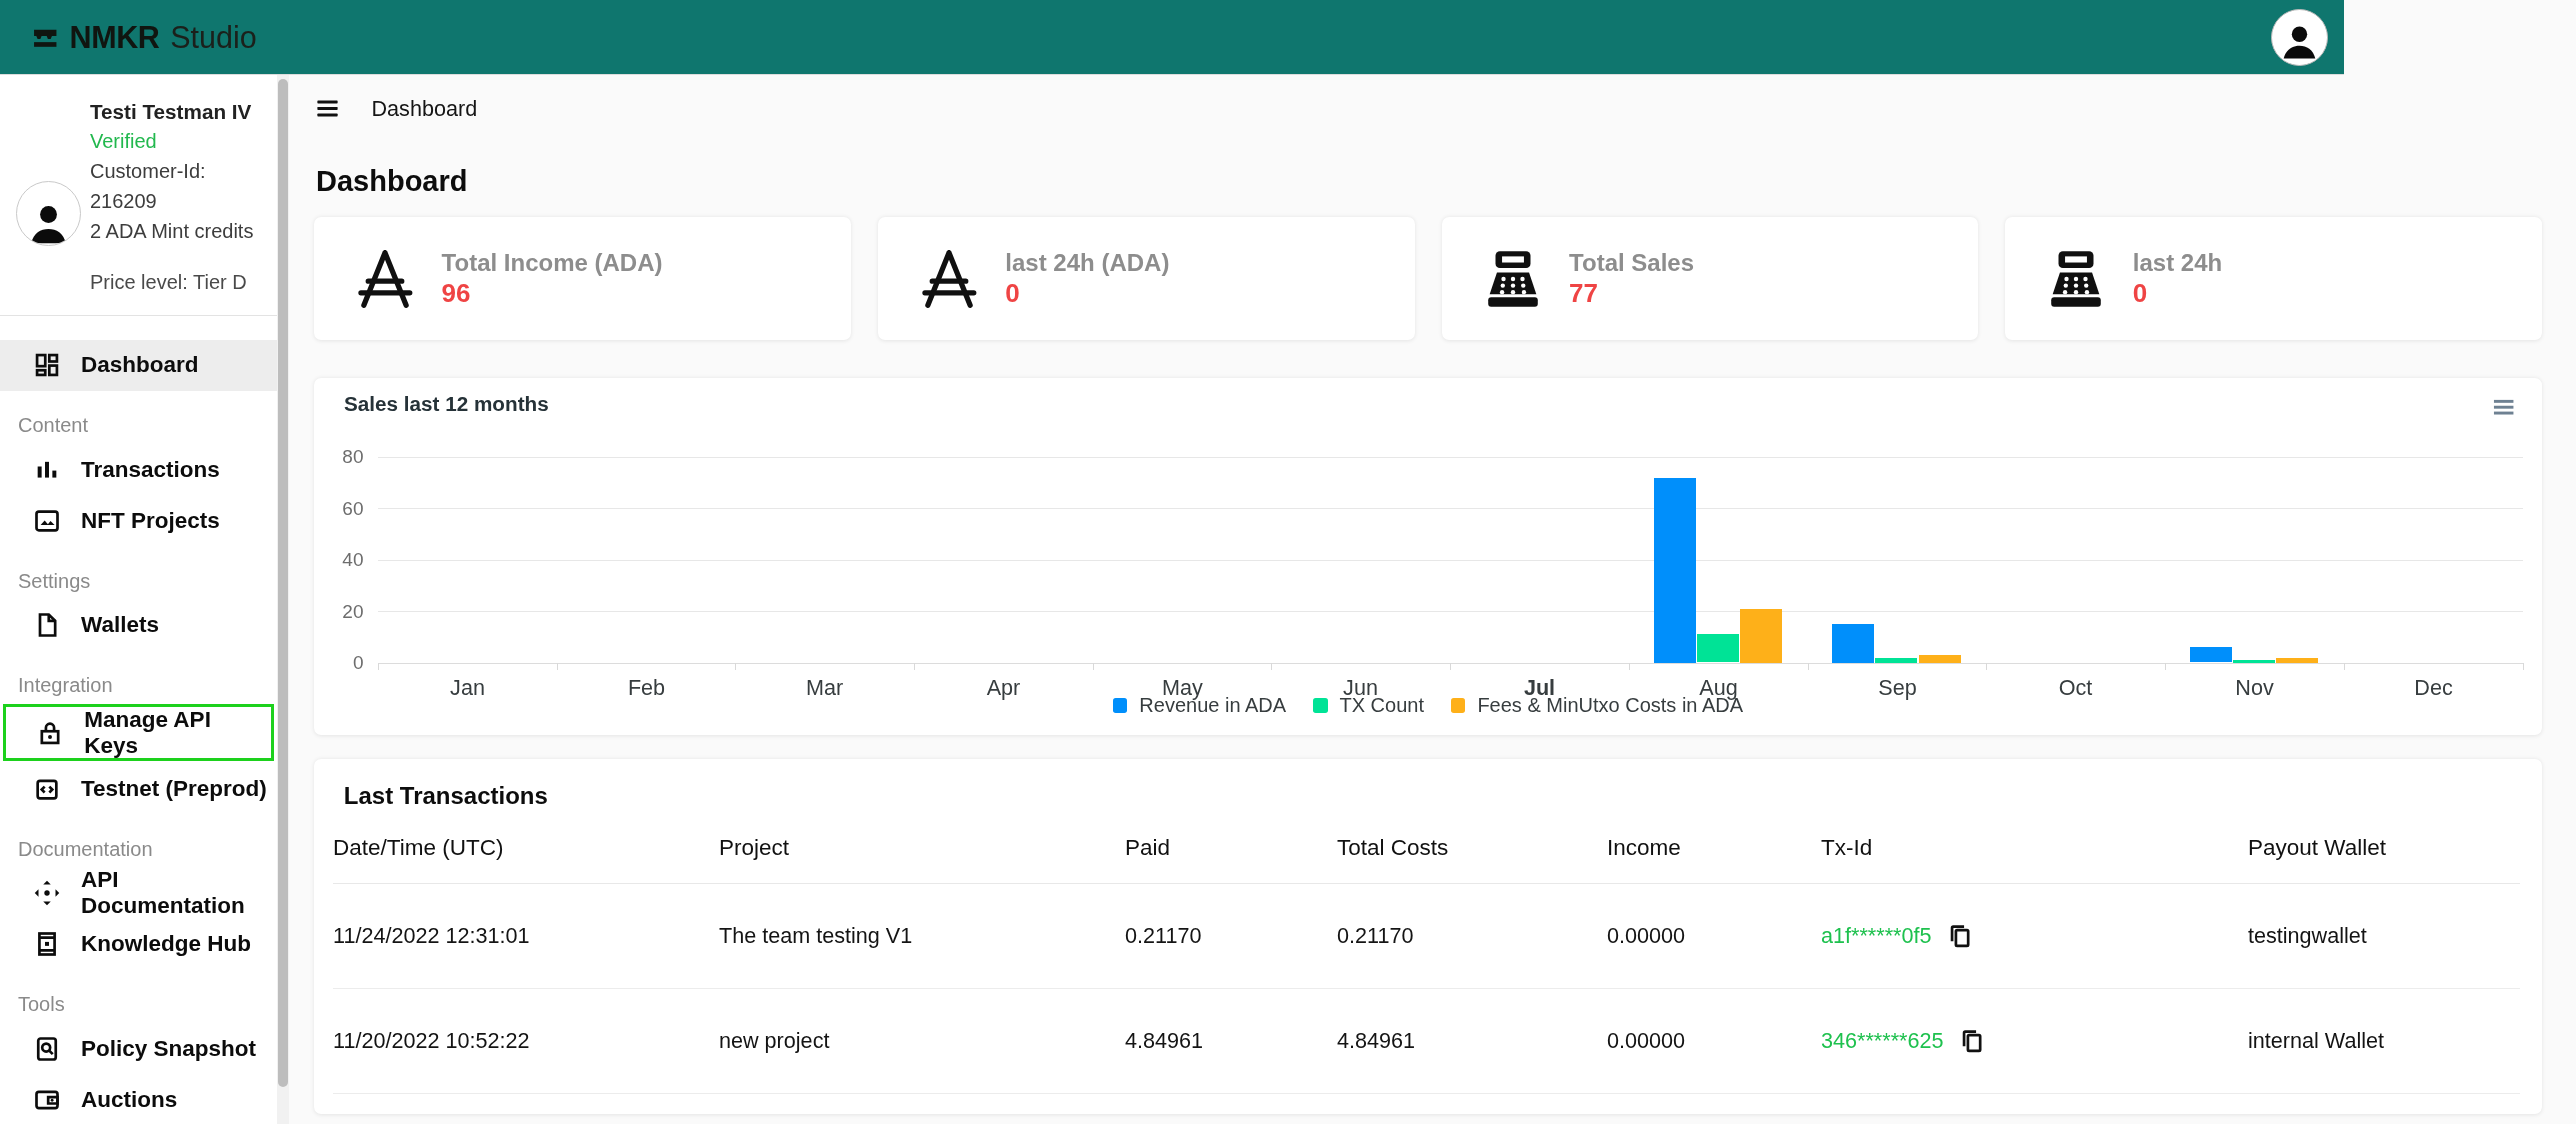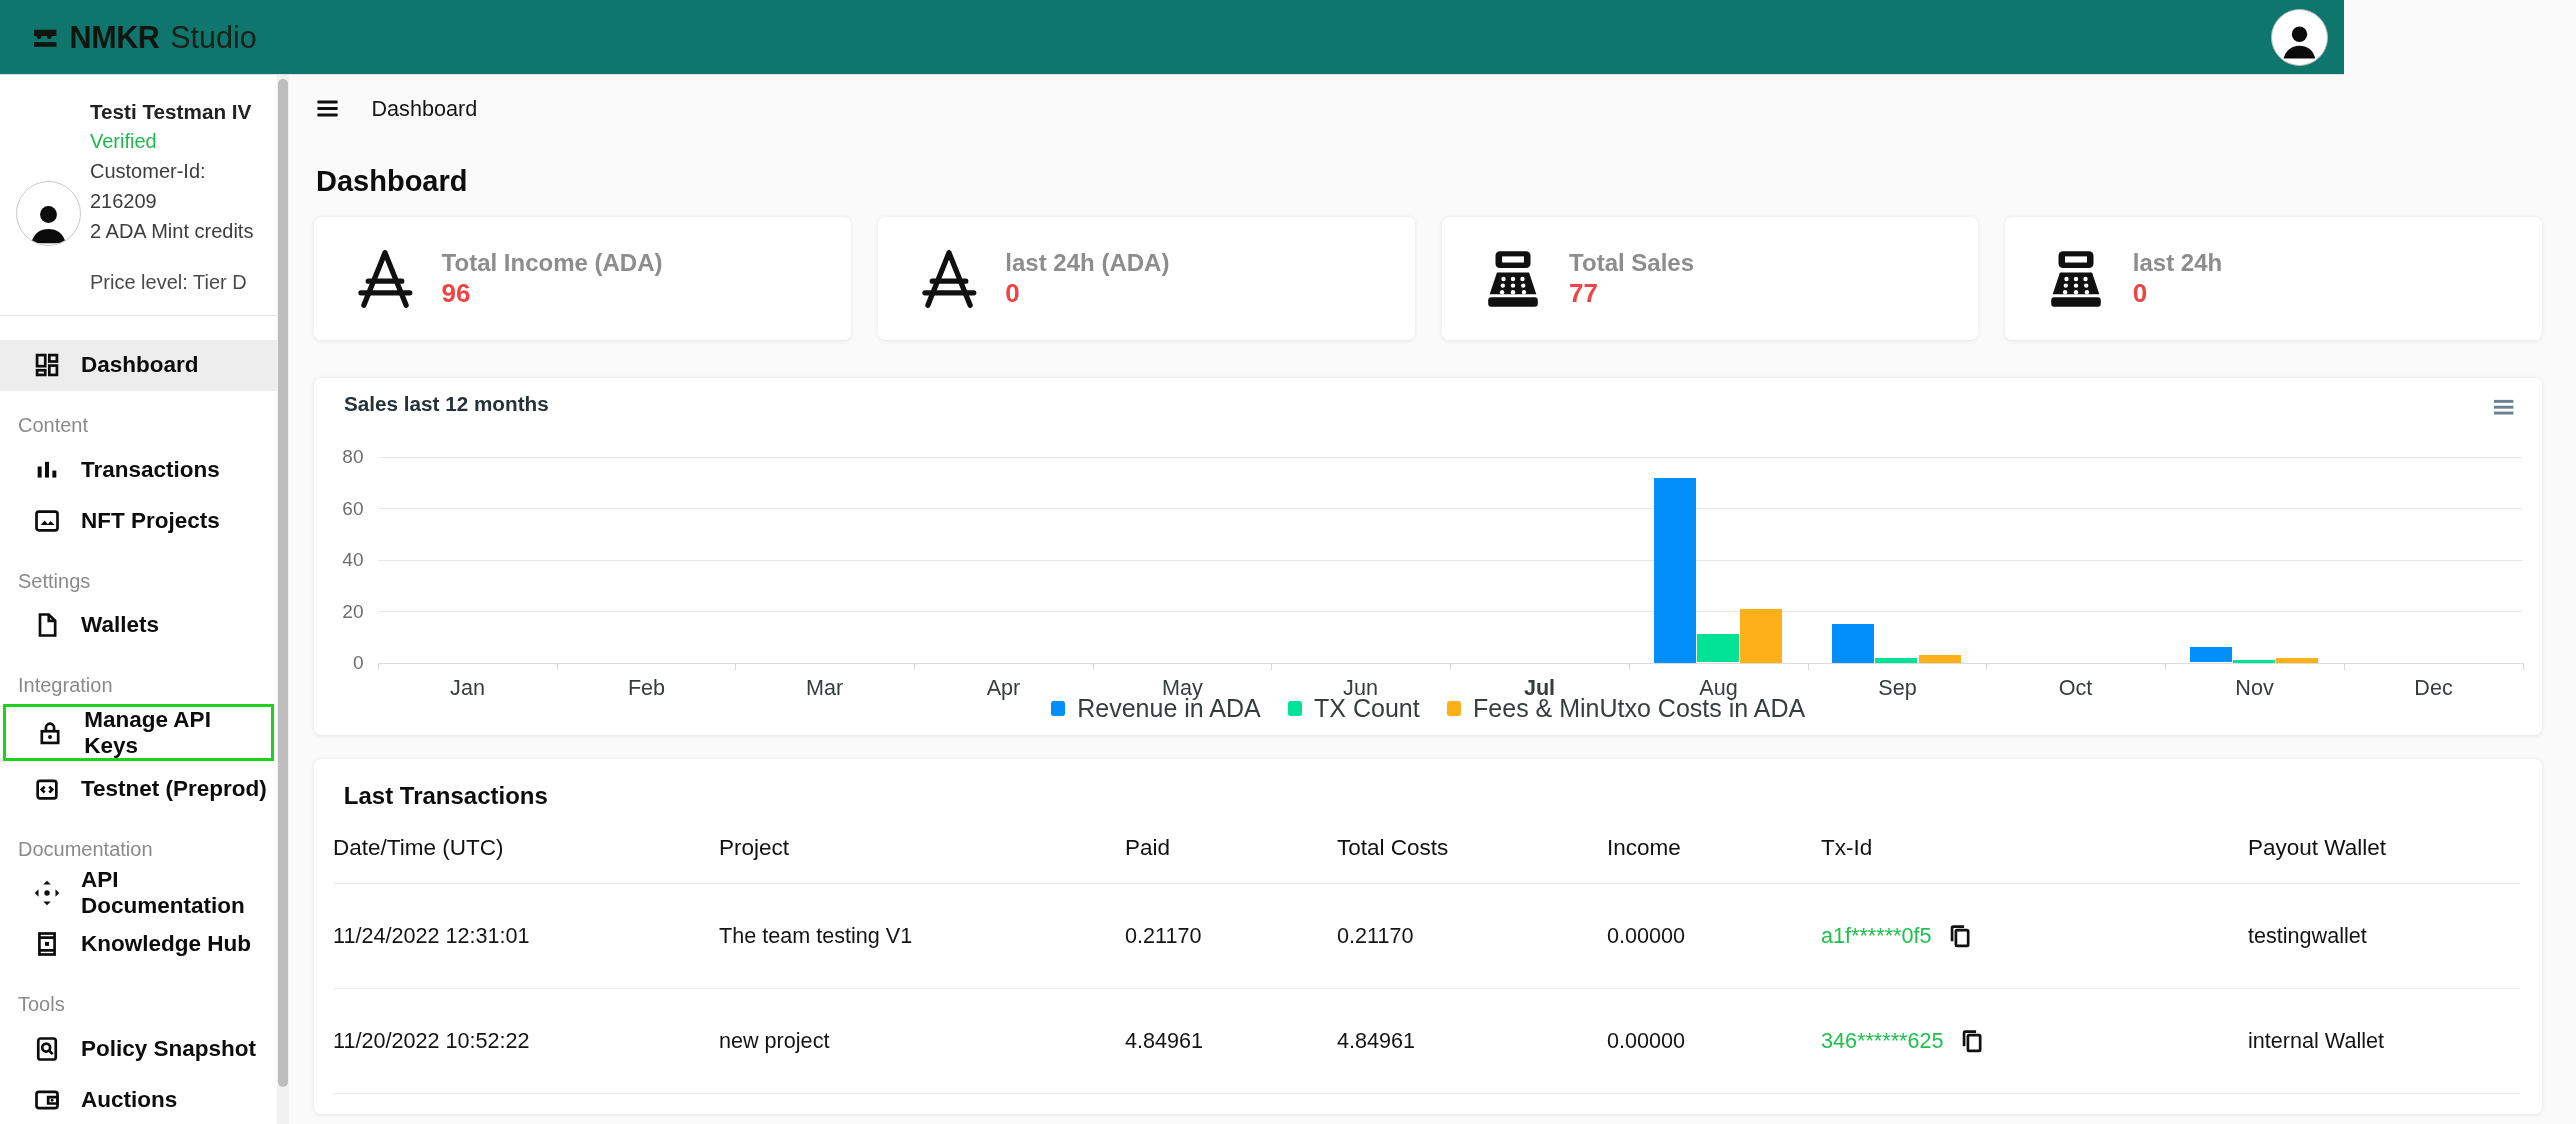--- a/index.html
+++ b/index.html
@@ -68,21 +68,21 @@
     border-radius:7.2px; box-shadow:0 0.9px 4.5px rgba(0,0,0,0.09);}
   .chart-title{ position:absolute; left:30px; top:14.4px; font-size:20.7px; font-weight:700; color:#263238;}
   .chart-menu{ position:absolute; right:27px; top:18px; width:23.4px; height:21.6px; color:#6E8192; cursor:pointer;}
   .gridline{ position:absolute; height:0.9px; background:#e7e7e7; }
   .axisline{ position:absolute; height:0.9px; background:#dcdcdc; }
   .ytick{ position:absolute; width:45px; text-align:right; font-size:19px; color:#6d6d6d; }
   .xtickmark{ position:absolute; width:0.9px; height:7.2px; background:#d9d9d9; }
   .month-label{ position:absolute; text-align:center; font-size:21.6px; color:#373d3f; }
   .bar{ position:absolute; }
   .legend{ position:absolute; left:0; right:0; top:316px; display:flex; justify-content:center; gap:27px;}
-  .legend-item{ display:flex; align-items:center; gap:12px; cursor:pointer; font-size:25px; color:#373d3f;}
+  .legend-item{ display:flex; align-items:center; gap:12px; cursor:pointer; font-size:20px; color:#373d3f;}
   .legend-swatch{ width:14.4px; height:14.4px; border-radius:2.7px; }
   
   .tx-card{ position:absolute; left:25px; top:684px; width:2228px; height:355px; background:#fff;
     border-radius:7.2px; box-shadow:0 0.9px 4.5px rgba(0,0,0,0.09); padding:0 21.6px 0 19px; overflow:hidden;}
   .tx-title{ margin:23.4px 0 0 10.8px; font-size:24px; font-weight:700; color:#0d0d0d;}
   .tx-grid{ display:grid; grid-template-columns:386px 406px 212px 270px 214px 427px 1fr; align-items:center;}
   .tx-head{ height:70px; margin-top:3.6px; border-bottom:0.9px solid #e8e8e8; font-size:22.5px; font-weight:500; color:#111;}
   .tx-row{ height:105px; border-bottom:0.9px solid #ececec; font-size:21.6px; color:#141414;}
   .txid{ color:#1ec14e; cursor:pointer; }
   .copy-btn{ display:inline-block; width:28px; height:28px; color:#111; vertical-align:-7.2px; margin-left:14.4px; cursor:pointer;}

